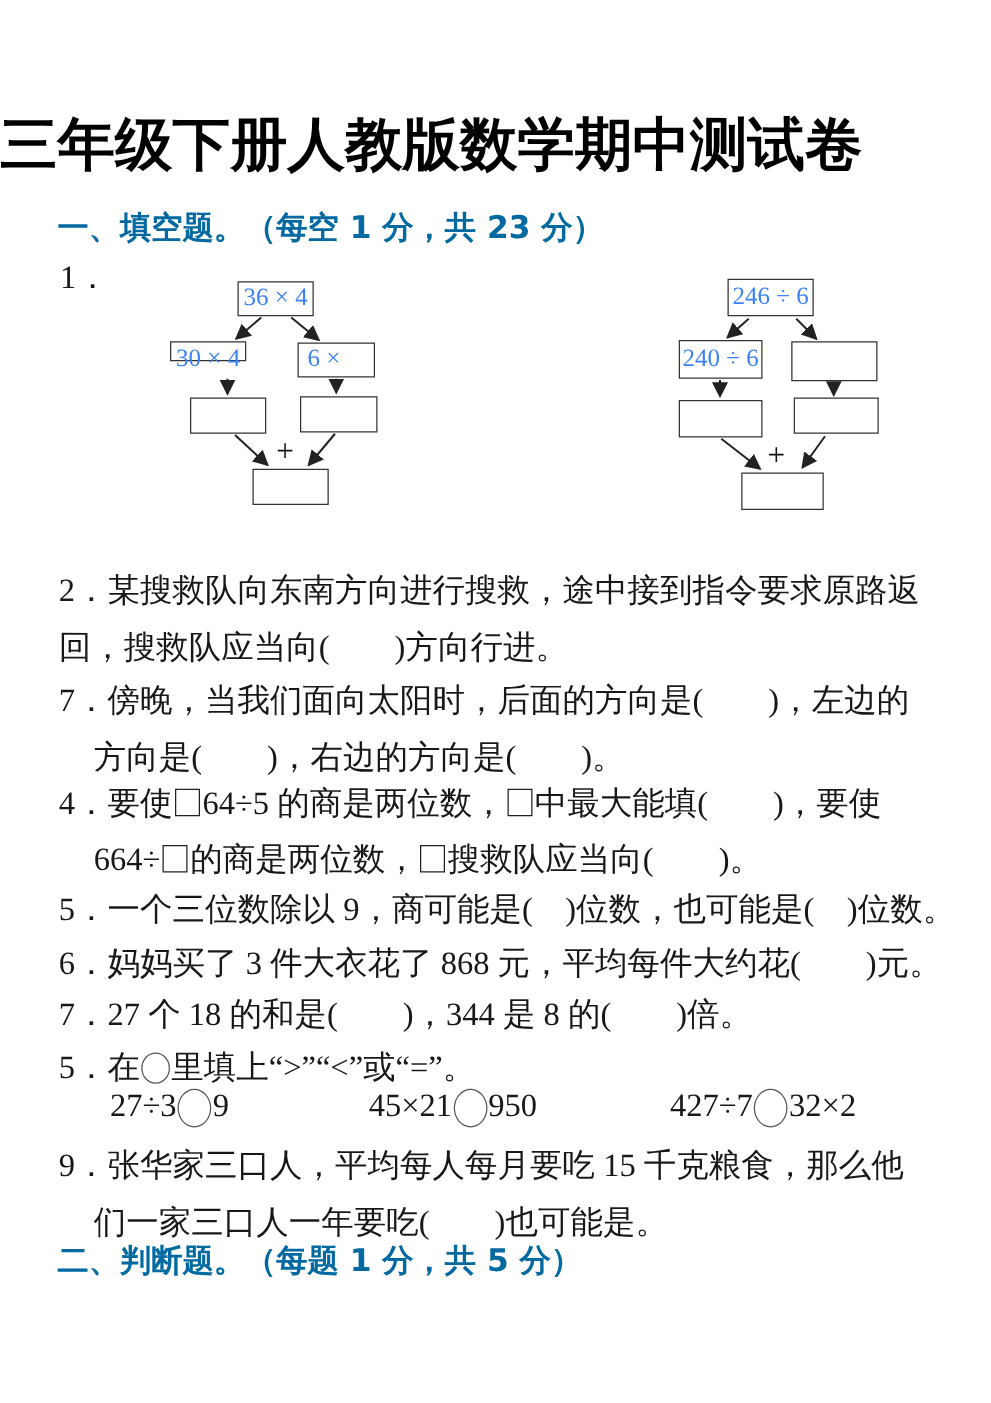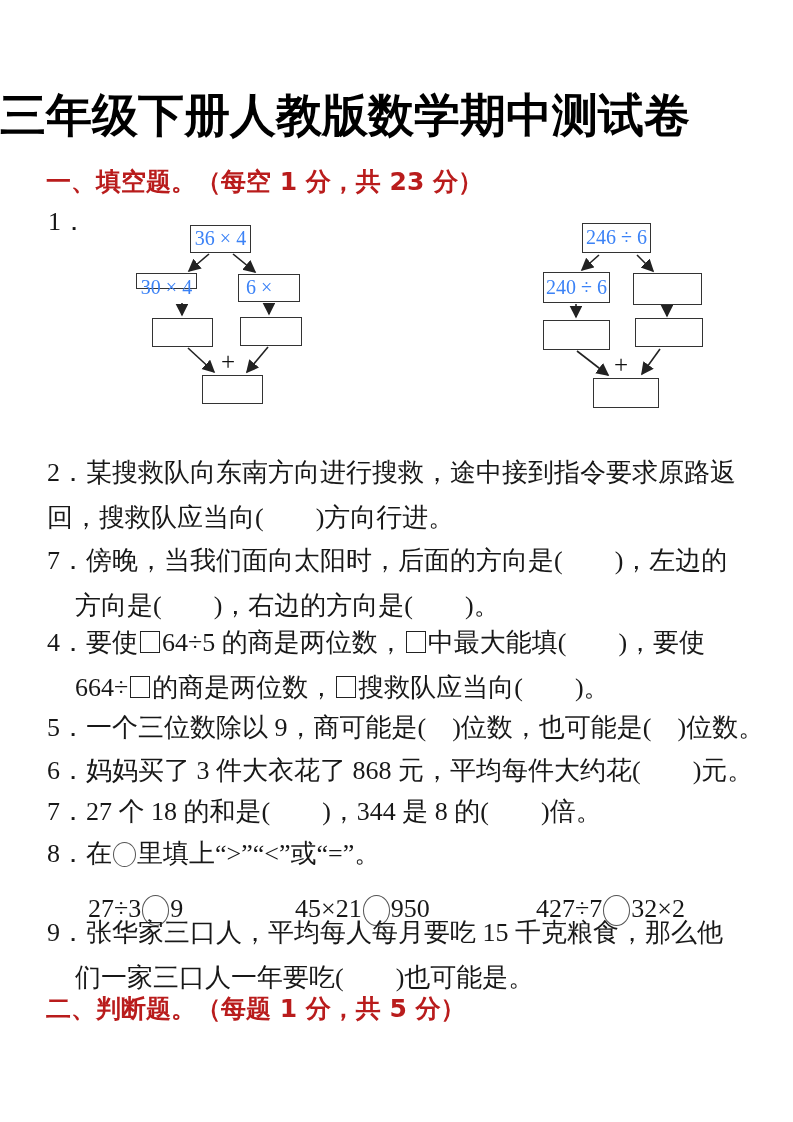--- a/index.html
+++ b/index.html
@@ -10,21 +10,21 @@
   }
   .title {
     position:absolute; left:0; top:84px; width:793px; text-align:left;
     font-family:"DejaVu Sans","Liberation Sans",sans-serif;
     font-weight:900; font-size:46px; line-height:62px; color:#000;
     letter-spacing:0px; white-space:nowrap;
   }
   .sec-head {
     position:absolute; left:46px;
     font-family:"DejaVu Sans","Liberation Sans",sans-serif;
-    font-weight:bold; font-size:25px; line-height:34px; color:#b91c1c;
+    font-weight:bold; font-size:25px; line-height:34px; color:#0369a1;
     white-space:nowrap;
   }
   .q {
     position:absolute; left:47px; font-size:26px; line-height:45px;
     white-space:nowrap; color:#181818;
   }
   .indent { padding-left:28px; }
   .qnum { position:absolute; left:48px; top:204px; font-size:26px; }
   
   .diagram { position:absolute; left:0; top:218px; width:793px; height:200px; }
@@ -42,21 +42,21 @@
     background:#fff;
   }
   .circle-blank {
     display:inline-block; width:27px; height:31px; box-sizing:border-box;
     border:1.5px solid #555; border-radius:50%; vertical-align:-9px;
     margin:0 1px; background:#fff;
   }
   .head-circle { width:23px; height:25px; vertical-align:-5px; }
   .expr { position:absolute; top:0; }
   .expr-row { position:absolute; left:0; top:864px; width:793px; height:46px;
-    font-size:26px; line-height:42px; color:#181818;margin-top:24px; }
+    font-size:26px; line-height:42px; color:#181818; }
 </style>
 </head>
 <body>
 
 <div class="page">
 
   <div class="title">三年级下册人教版数学期中测试卷</div>
 
   <div class="sec-head" style="top:165px">一、填空题。（每空 1 分，共 23 分）</div>
 
@@ -119,21 +119,21 @@
     <div class="indent">
       <span>664÷</span><span class="box-blank"></span><span>的商是两位数，</span><span class="box-blank"></span><span>搜救队应当向(　　)。</span>
     </div>
   </div>
 
   <div class="q" style="top:705px">5．一个三位数除以 9，商可能是(　)位数，也可能是(　)位数。</div>
   <div class="q" style="top:748px">6．妈妈买了 3 件大衣花了 868 元，平均每件大约花(　　)元。</div>
   <div class="q" style="top:789px">7．27 个 18 的和是(　　)，344 是 8 的(　　)倍。</div>
 
   <div class="q" style="top:831px">
-    <span>8．在</span><span class="circle-blank head-circle"></span><span>里填上“&gt;”“&lt;”或“=”。</span>
+    <span>5．在</span><span class="circle-blank head-circle"></span><span>里填上“&gt;”“&lt;”或“=”。</span>
   </div>
 
   <div class="expr-row">
     <span class="expr" style="left:88px">
       <span>27÷3</span><span class="circle-blank"></span><span>9</span>
     </span>
     <span class="expr" style="left:295px">
       <span>45×21</span><span class="circle-blank"></span><span>950</span>
     </span>
     <span class="expr" style="left:536px">

